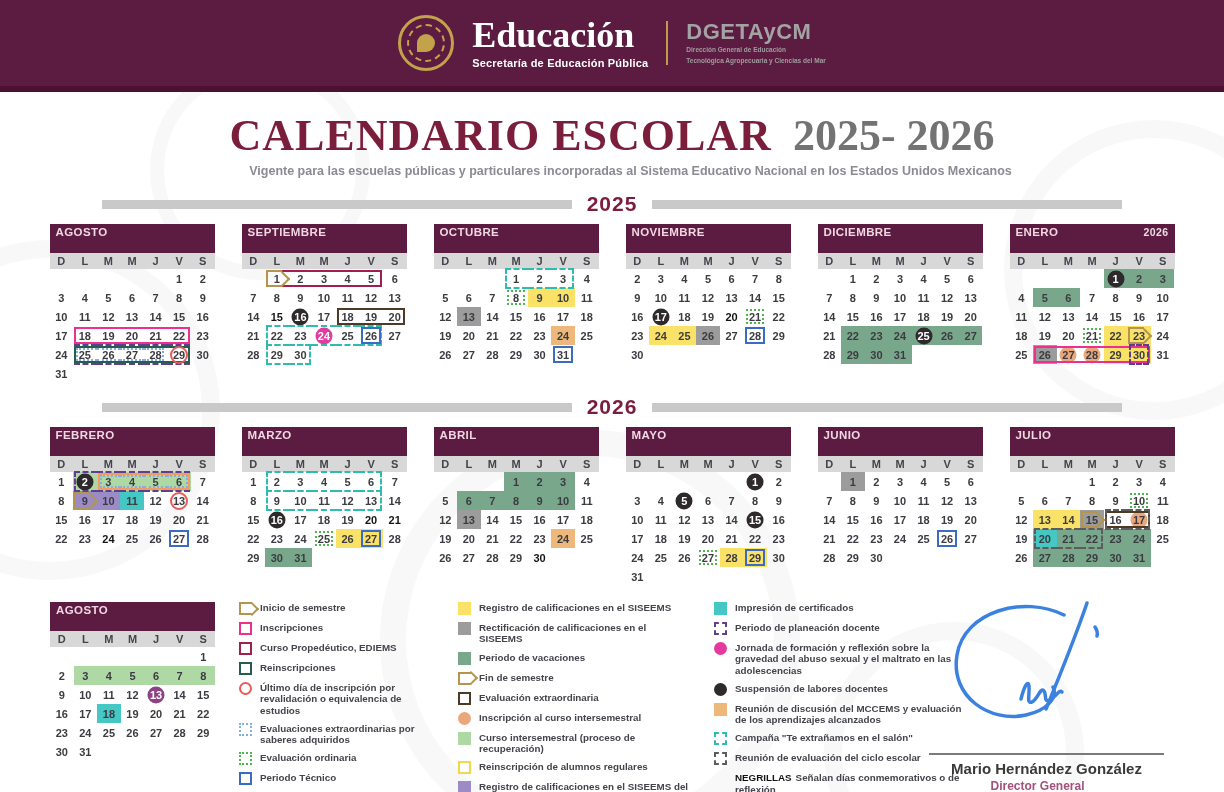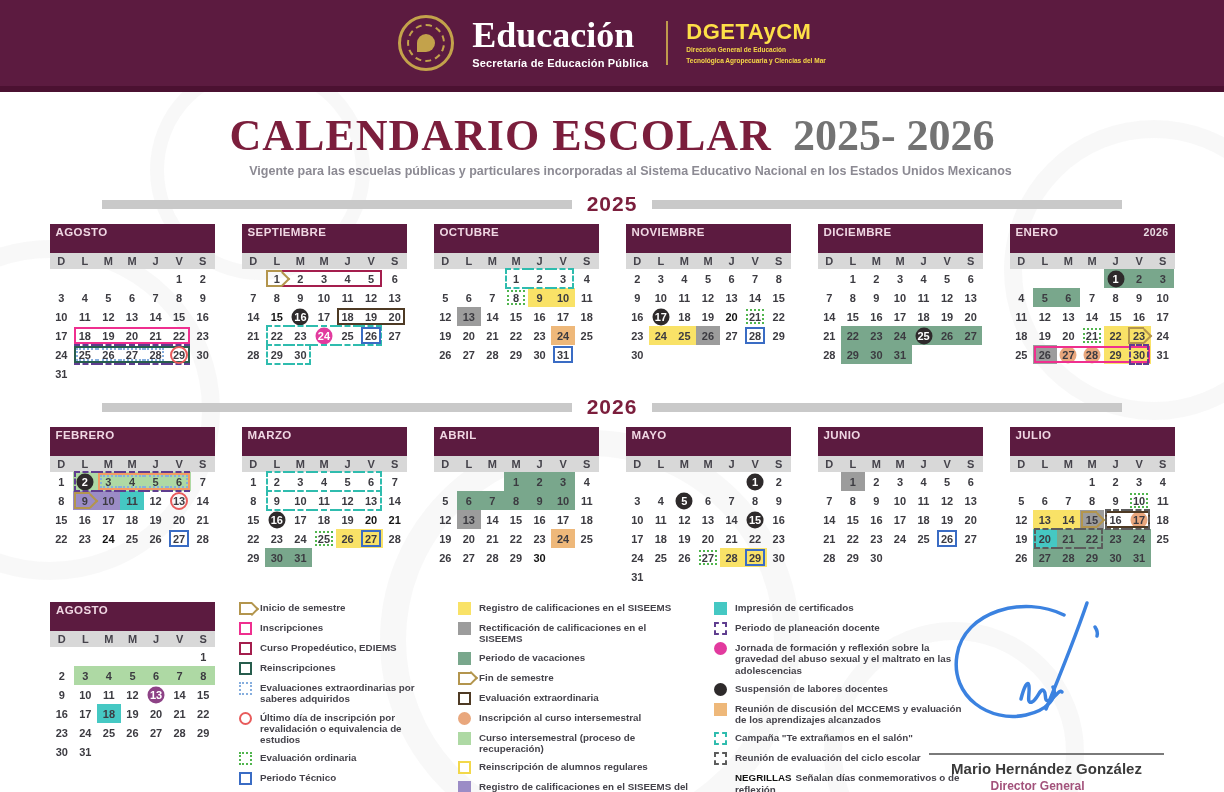--- a/index.html
+++ b/index.html
@@ -21,21 +21,21 @@
   #hdr { height:92px; background:#5c1b40; border-bottom:6px solid #4b1131;
          display:flex; align-items:center; justify-content:center; gap:18px; }
   .eagle { width:56px; height:56px; border-radius:50%; border:3px solid #c3a24b; position:relative; flex:none; }
   .eagle::before { content:""; position:absolute; inset:6px; border-radius:50%; border:2px dashed #c3a24b; }
   .eagle::after { content:""; position:absolute; left:50%; top:50%; width:18px; height:18px;
                   transform:translate(-50%,-50%); background:#c3a24b; border-radius:50% 50% 50% 0; }
   .brand-txt { color:#fff; }
   .brand-name { font-family:"Liberation Serif", serif; font-size:36px; font-weight:bold; line-height:1; }
   .brand-sub { font-size:11px; font-weight:bold; margin-top:4px; letter-spacing:.2px; }
   .hdr-div { width:2px; height:44px; background:#caa84f; opacity:.9; }
-  .org { color:#fde047; }
+  .org { color:#a3a3a3; }
   .org-name { font-size:22px; font-weight:bold; letter-spacing:.5px; line-height:1; }
   .org-sub { font-size:6.5px; font-weight:bold; line-height:1.25; margin-top:3px; opacity:.95; }
 
   
   #titleblock { text-align:center; margin-top:22px; }
   #main-title { font-family:"Liberation Serif", serif; font-weight:bold; font-size:44px; line-height:1; }
   #main-title .t-maroon { color:#7b1e3c; letter-spacing:1px; }
   #main-title .t-gold { color:#737373; margin-left:10px; }
   #subtitle { margin-top:6px; font-size:12.5px; font-weight:bold; color:#8c8a93;padding-left:37px; }
 
@@ -1789,26 +1789,26 @@
           </div>
           <div class="litem">
             <span class="sw sw-box-maroon"></span>
             <span class="ltext">Curso Propedéutico, EDIEMS</span>
           </div>
           <div class="litem">
             <span class="sw sw-box-dgreen"></span>
             <span class="ltext">Reinscripciones</span>
           </div>
           <div class="litem">
+            <span class="sw sw-ring-red"></span>
+            <span class="ltext">Último día de inscripción por revalidación o equivalencia de estudios</span>
+          </div>
+          <div class="litem">
             <span class="sw sw-dot-blue"></span>
             <span class="ltext">Evaluaciones extraordinarias por saberes adquiridos</span>
-          </div>
-          <div class="litem">
-            <span class="sw sw-ring-red"></span>
-            <span class="ltext">Último día de inscripción por revalidación o equivalencia de estudios</span>
           </div>
           <div class="litem">
             <span class="sw sw-dot-green"></span>
             <span class="ltext">Evaluación ordinaria</span>
           </div>
           <div class="litem">
             <span class="sw sw-box-blue"></span>
             <span class="ltext">Periodo Técnico</span>
           </div>
           <div class="litem">

